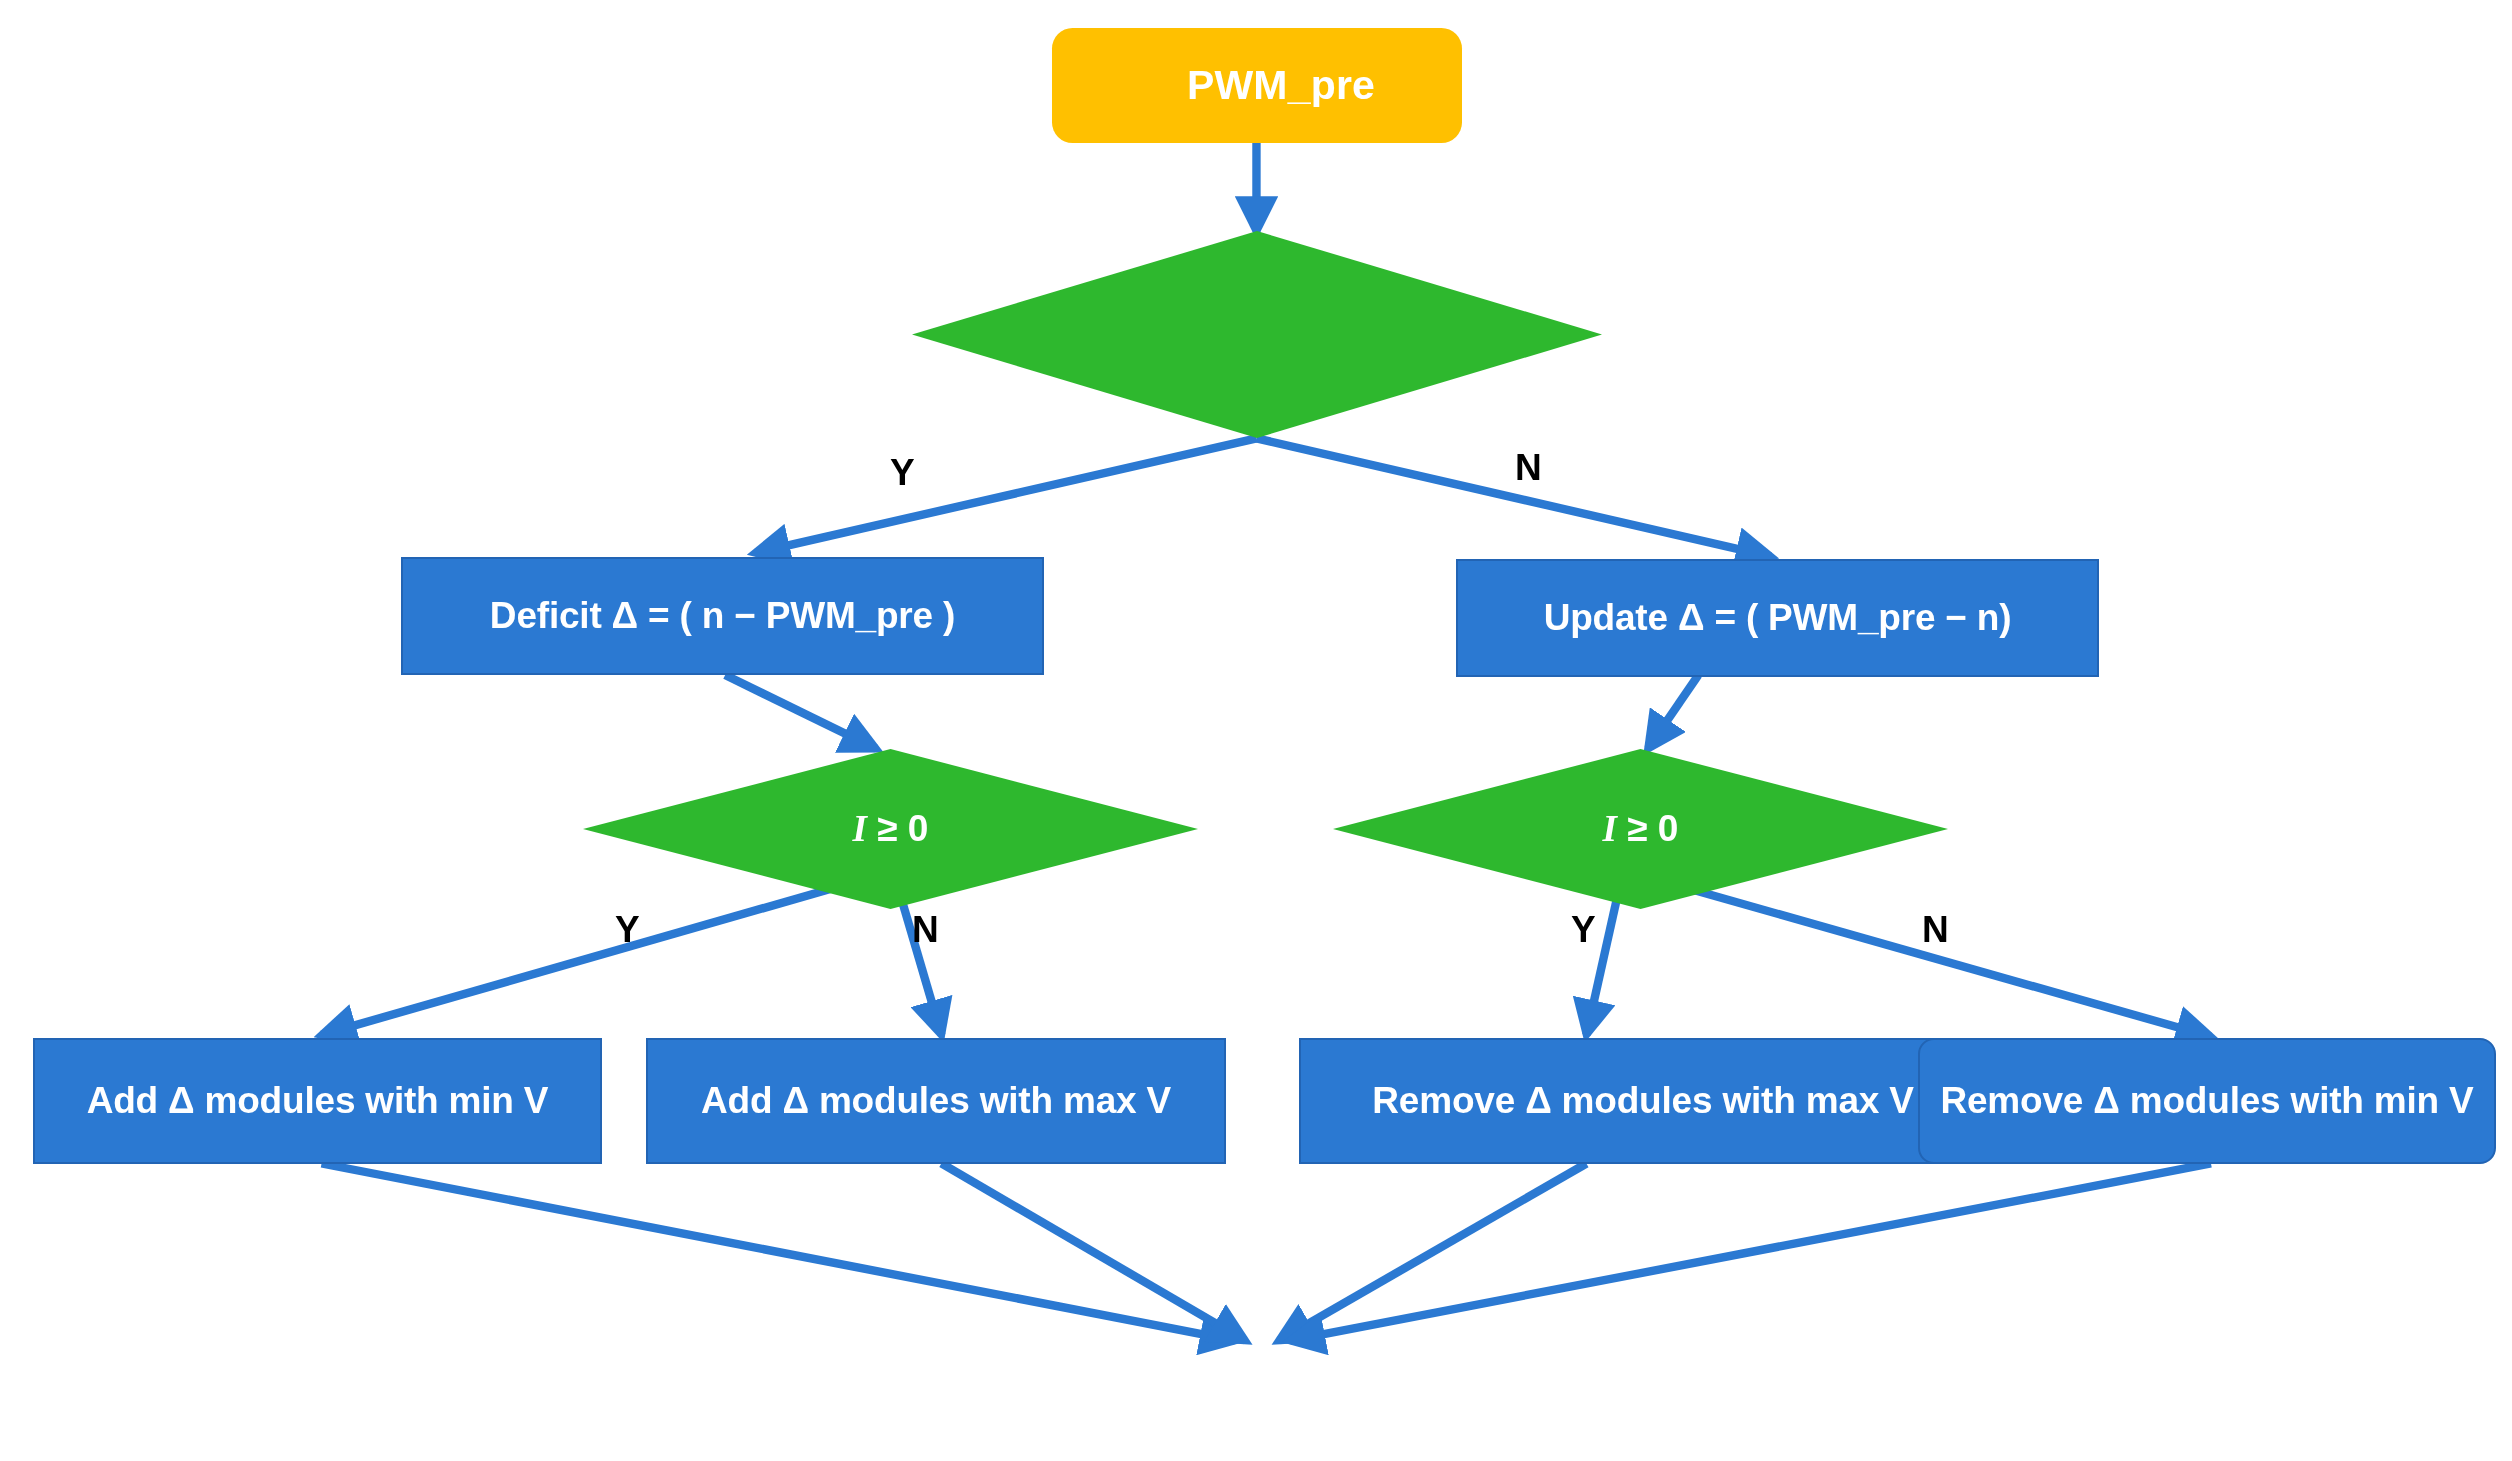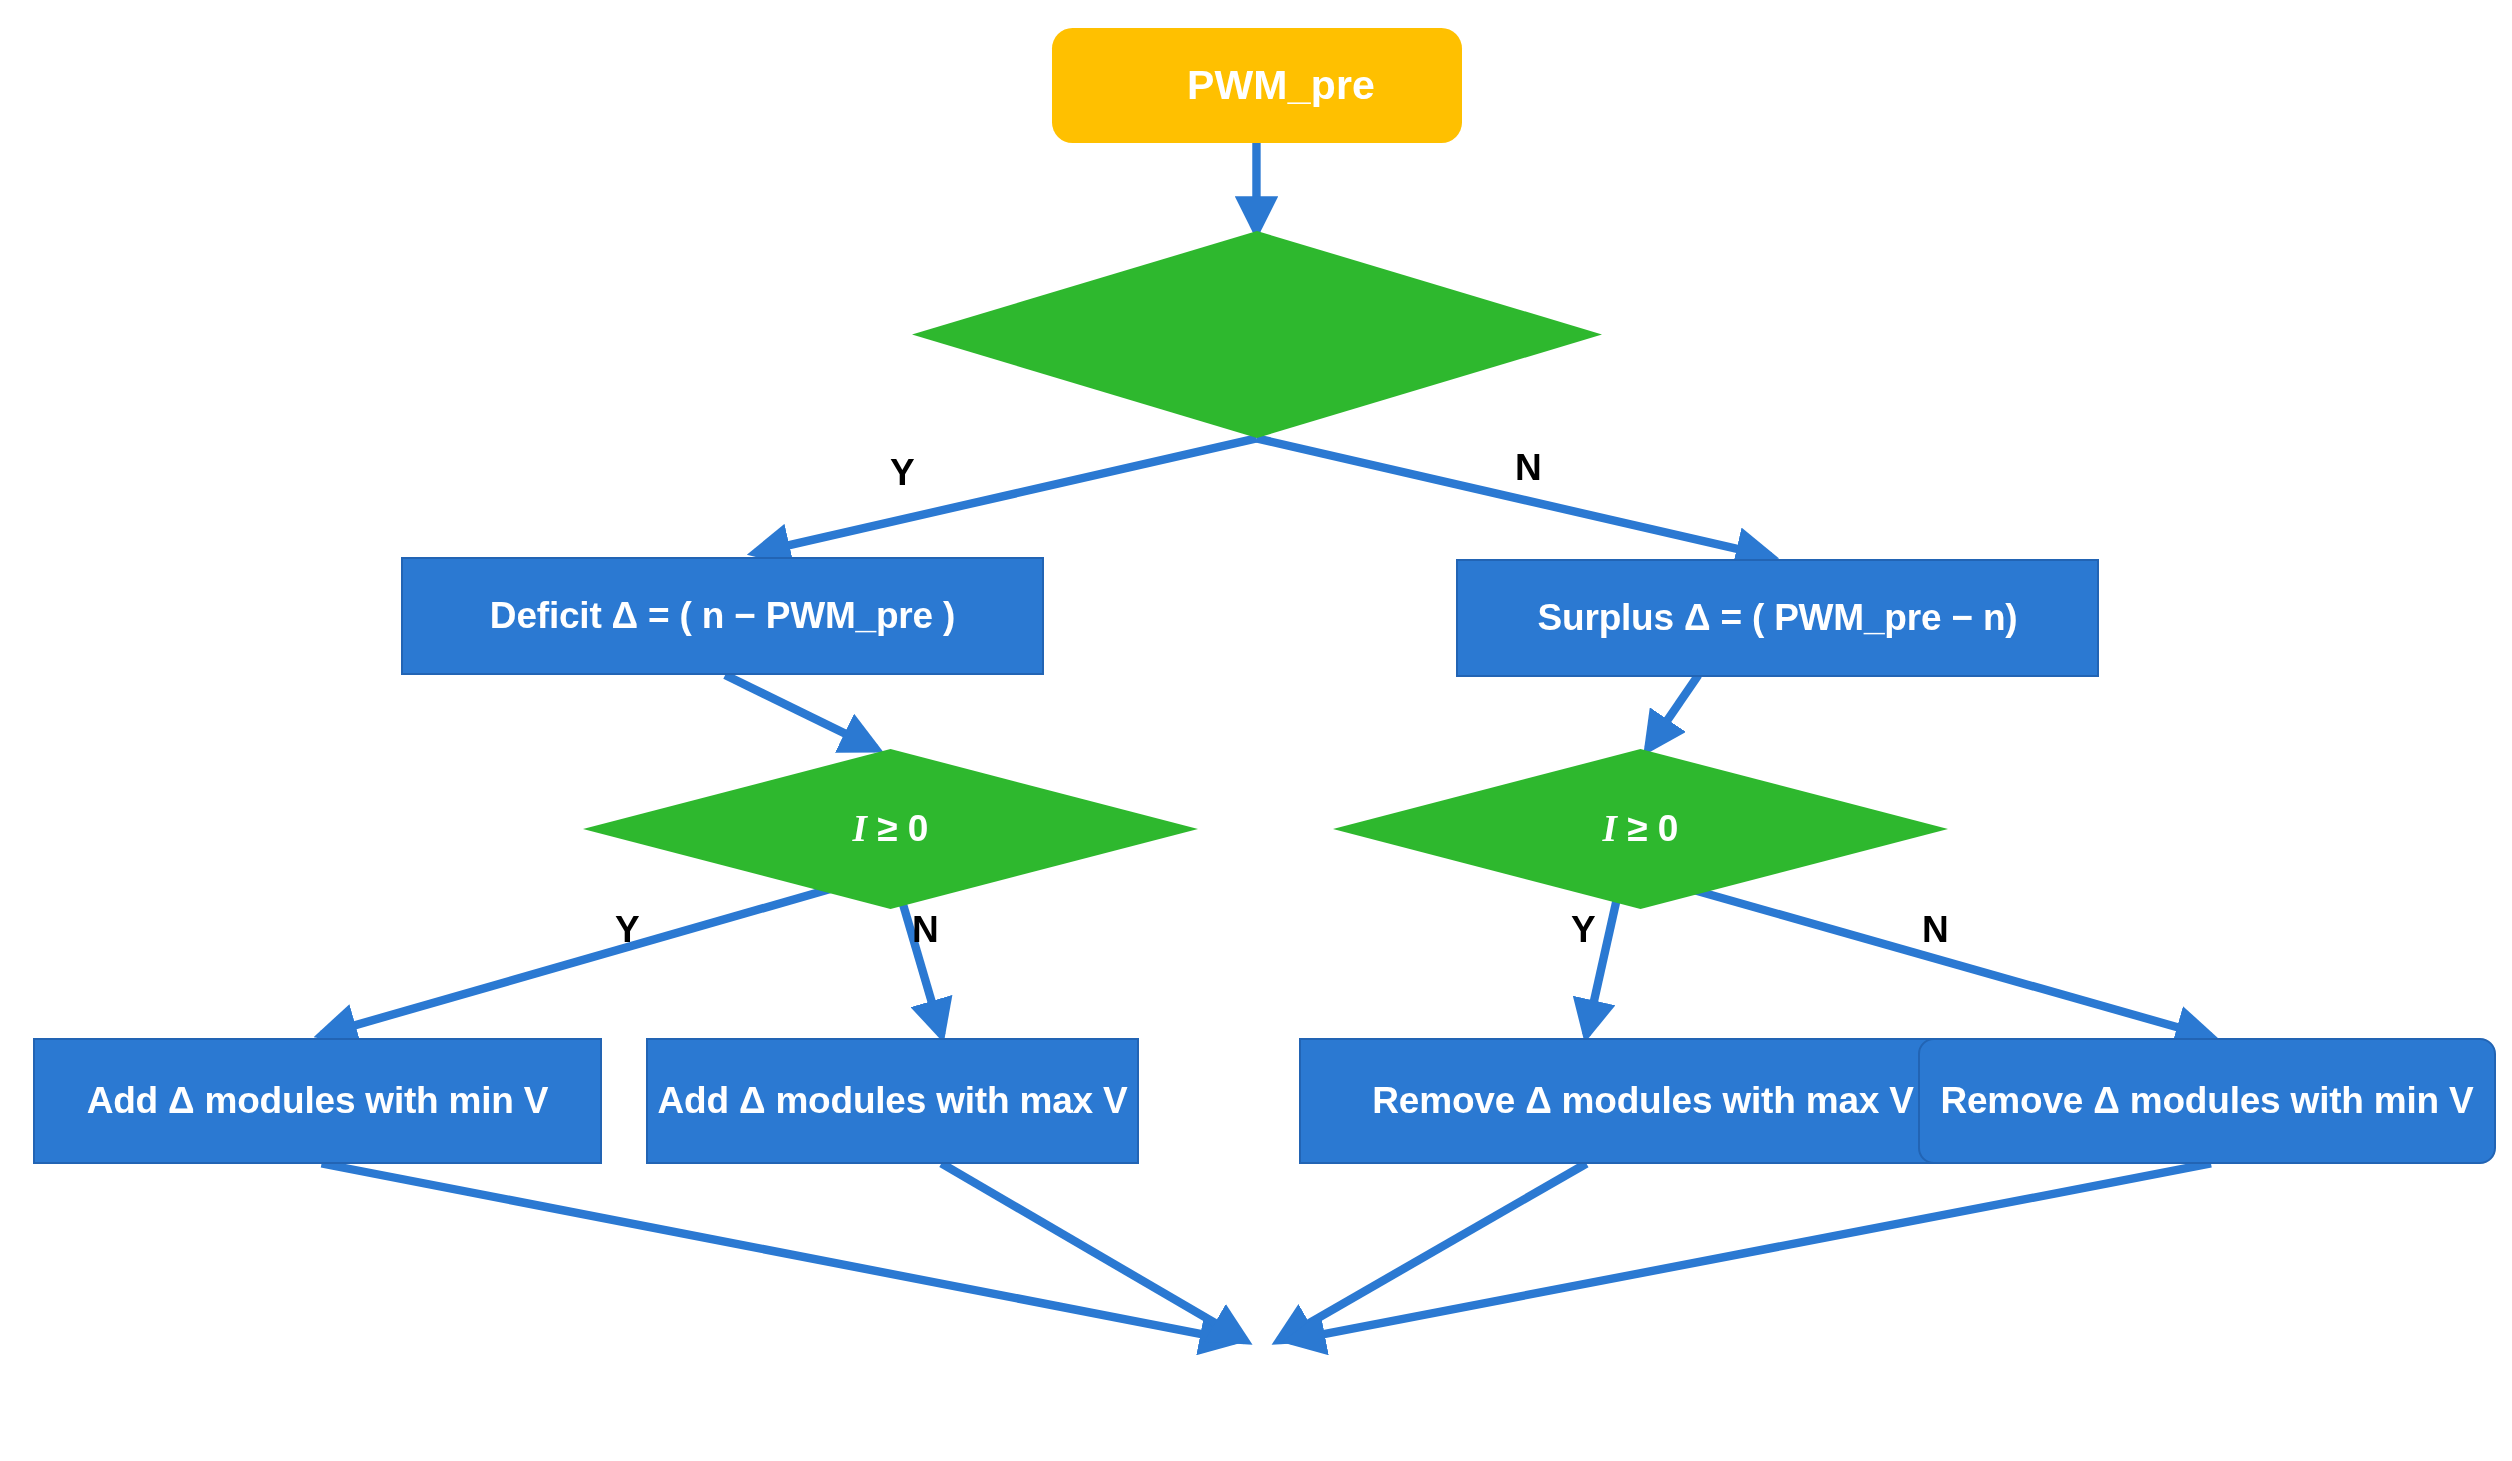--- a/index.html
+++ b/index.html
@@ -133,21 +133,21 @@
   </div>
 
   <div class="edge-label" style="left:890px; top:452px;">Y</div>
   <div class="edge-label" style="left:1515px; top:447px;">N</div>
 
   <div class="node node-process" style="left:401px; top:557px; width:643px; height:118px;">
     <span>Deficit Δ = ( n − PWM_pre )</span>
   </div>
 
   <div class="node node-process" style="left:1456px; top:559px; width:643px; height:118px;">
-    <span>Surplus Δ = ( PWM_pre − n)</span>
+    <span>Update Δ = ( PWM_pre − n)</span>
   </div>
 
   <div class="node node-decision" style="left:583px; top:749px; width:615px; height:160px;">
     <span class="dia-shape"></span>
     <span class="dia-label"><span class="mathi">I</span><span> ≥ 0</span></span>
   </div>
 
   <div class="node node-decision" style="left:1333px; top:749px; width:615px; height:160px;">
     <span class="dia-shape"></span>
     <span class="dia-label"><span class="mathi">I</span><span> ≥ 0</span></span>
@@ -155,21 +155,21 @@
 
   <div class="edge-label" style="left:615px; top:909px;">Y</div>
   <div class="edge-label" style="left:912px; top:909px;">N</div>
   <div class="edge-label" style="left:1571px; top:909px;">Y</div>
   <div class="edge-label" style="left:1922px; top:909px;">N</div>
 
   <div class="node node-process" style="left:33px; top:1038px; width:569px; height:126px;">
     <span>Add Δ modules with min V</span>
   </div>
 
-  <div class="node node-process" style="left:646px; top:1038px; width:493px; height:126px;">
+  <div class="node node-process" style="left:646px; top:1038px; width:580px; height:126px;">
     <span>Add Δ modules with max V</span>
   </div>
 
   <div class="node node-process" style="left:1299px; top:1038px; width:688px; height:126px;">
     <span>Remove Δ modules with max V</span>
   </div>
 
   <div class="node node-process" style="left:1918px; top:1038px; width:578px; height:126px;border-radius:16px;">
     <span>Remove Δ modules with min V</span>
   </div>

